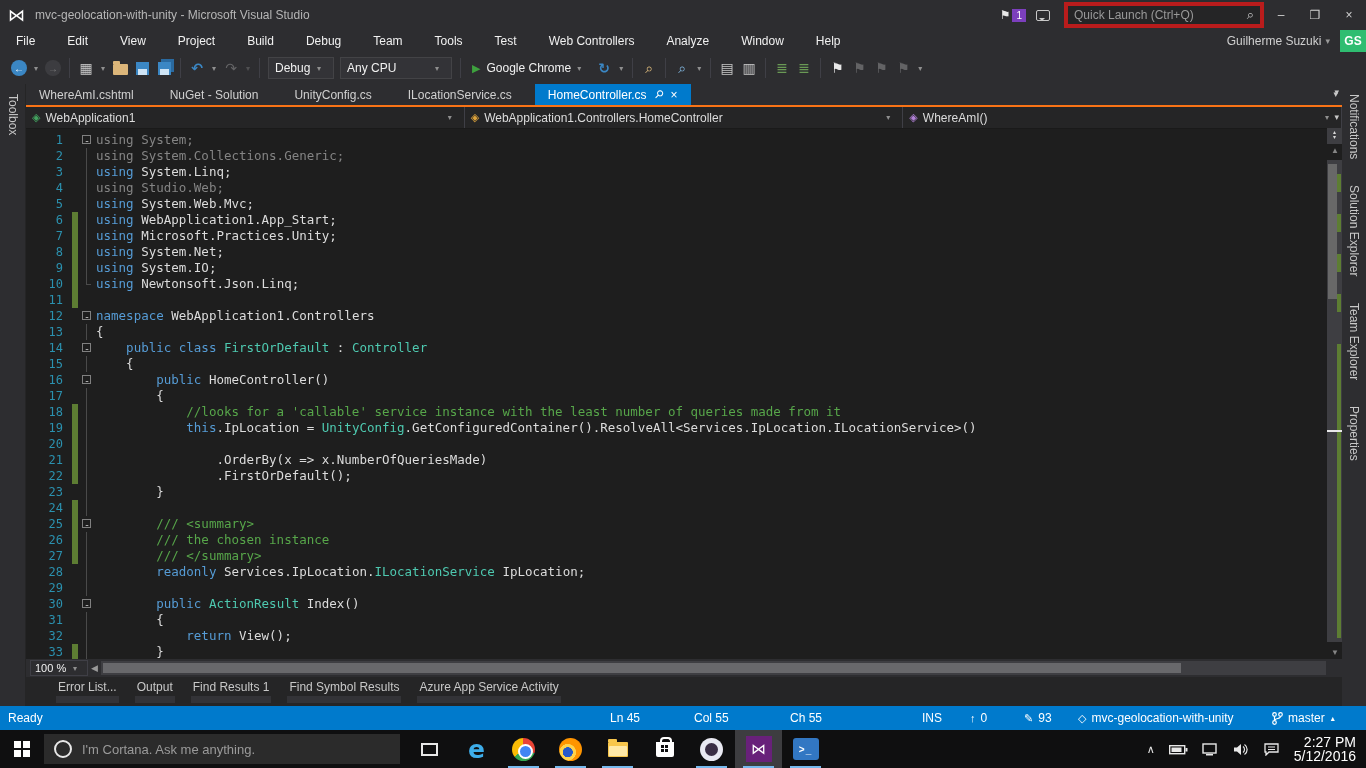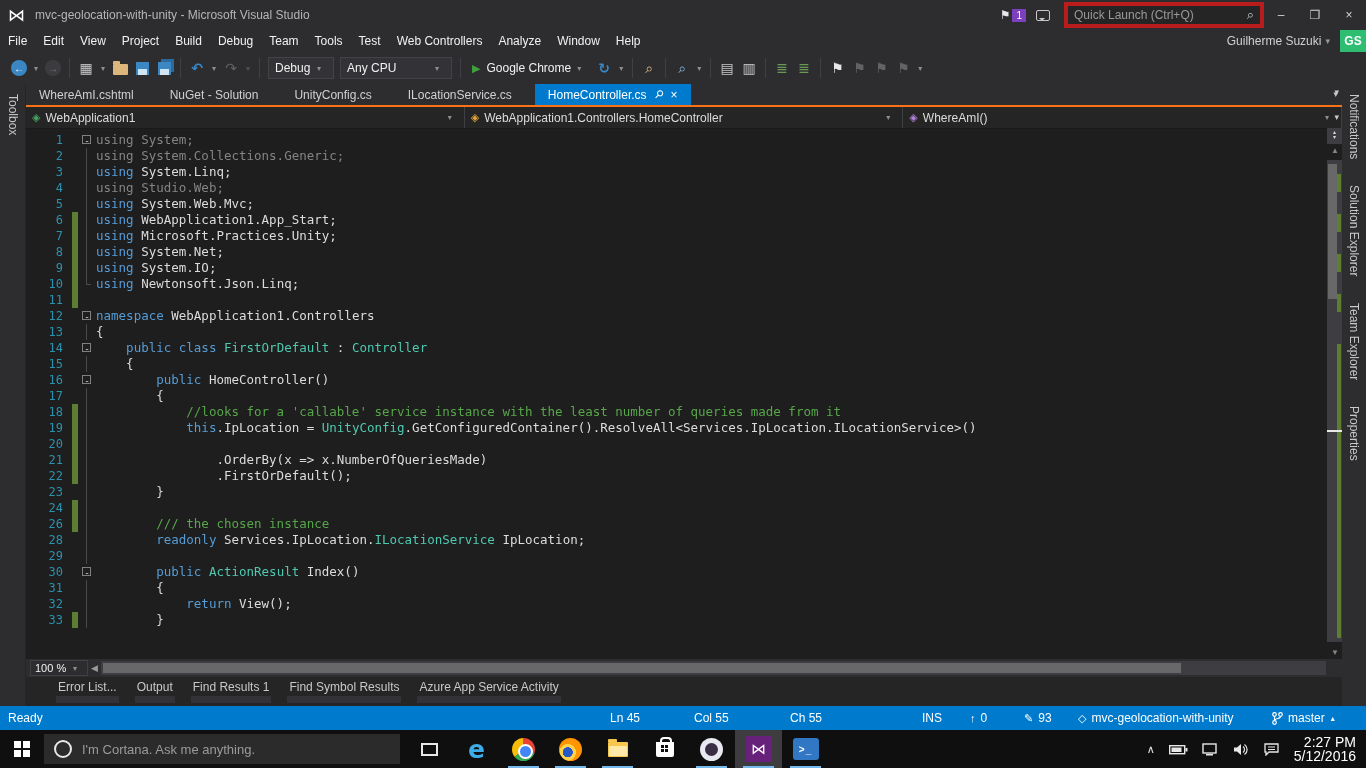--- a/index.html
+++ b/index.html
@@ -17,21 +17,21 @@
   .feedback-icon{width:14px;height:11px;border:1px solid #c8c8c8;border-radius:2px;position:relative;margin-right:14px}
   .feedback-icon::after{content:"";position:absolute;left:2px;bottom:-4px;border:3px solid transparent;border-top-color:#c8c8c8}
   .quick-launch{width:200px;height:20px;background:#252526;border:4px solid #b91c1c;color:#999;
     display:flex;align-items:center;padding:9px 6px;font-size:12px}
   .quick-launch .ph{flex:1}
   .magnifier{color:#c8c8c8;font-size:13px}
   .winbtn{width:34px;height:24px;display:flex;align-items:center;justify-content:center;color:#d0d0d0;font-size:12px}
 
   
   .menubar{position:absolute;left:0;top:30px;width:100%;height:22px;background:#2d2d30;display:flex;align-items:center}
-  .menu-item{padding:3px 8px;color:#f1f1f1;font-size:12px}
+  .menu-item{padding:3px 16px;color:#f1f1f1;font-size:12px}
   .menu-right{margin-left:auto;display:flex;align-items:center;height:100%}
   .user-name{color:#d0d0d0;margin-right:4px}
   .user-caret{color:#999;font-size:9px;margin-right:10px}
   .avatar{width:26px;height:22px;background:#2fbd71;color:#fff;font-weight:bold;font-size:12px;
     display:flex;align-items:center;justify-content:center}
 
   
   .toolbar{position:absolute;left:0;top:52px;width:100%;height:32px;background:#2d2d30;display:flex;align-items:center;padding-left:8px}
   .tsep{width:1px;height:20px;background:#3f3f46;margin:0 5px}
   .tbi{display:inline-flex;align-items:center;justify-content:center;min-width:20px;height:24px;margin:0 1px;font-size:14px;color:#c8c8c8}
@@ -499,26 +499,42 @@
             </div>
             <div class="line" data-name="code-line">
               <span class="ln" data-name="line-number">24</span>
               <span class="bar on" data-name="change-tracking-bar"></span>
               <span class="fold" data-name="outline-margin">
                 <span class="fline" data-name="outline-line"></span>
               </span>
               <span class="code" data-name="code-text"></span>
             </div>
             <div class="line" data-name="code-line">
+              <span class="ln" data-name="line-number">25</span>
+              <span class="bar on" data-name="change-tracking-bar"></span>
+              <span class="fold" data-name="fold-collapse-icon">
+                <span class="fbox" data-name="minus-box-icon"></span>
+              </span>
+              <span class="code" data-name="code-text"><span class="tok-c">        /// &lt;summary&gt;</span></span>
+            </div>
+            <div class="line" data-name="code-line">
               <span class="ln" data-name="line-number">26</span>
               <span class="bar on" data-name="change-tracking-bar"></span>
               <span class="fold" data-name="outline-margin">
                 <span class="fline" data-name="outline-line"></span>
               </span>
               <span class="code" data-name="code-text"><span class="tok-c">        /// the chosen instance</span></span>
+            </div>
+            <div class="line" data-name="code-line">
+              <span class="ln" data-name="line-number">27</span>
+              <span class="bar on" data-name="change-tracking-bar"></span>
+              <span class="fold" data-name="outline-margin">
+                <span class="fline" data-name="outline-line"></span>
+              </span>
+              <span class="code" data-name="code-text"><span class="tok-c">        /// &lt;/summary&gt;</span></span>
             </div>
             <div class="line" data-name="code-line">
               <span class="ln" data-name="line-number">28</span>
               <span class="bar" data-name="gutter-spacer"></span>
               <span class="fold" data-name="outline-margin">
                 <span class="fline" data-name="outline-line"></span>
               </span>
               <span class="code" data-name="code-text"><span class="tok-p">        </span><span class="tok-k">readonly</span><span class="tok-p"> Services.IpLocation.</span><span class="tok-t">ILocationService</span><span class="tok-p"> IpLocation;</span></span>
             </div>
             <div class="line" data-name="code-line">

